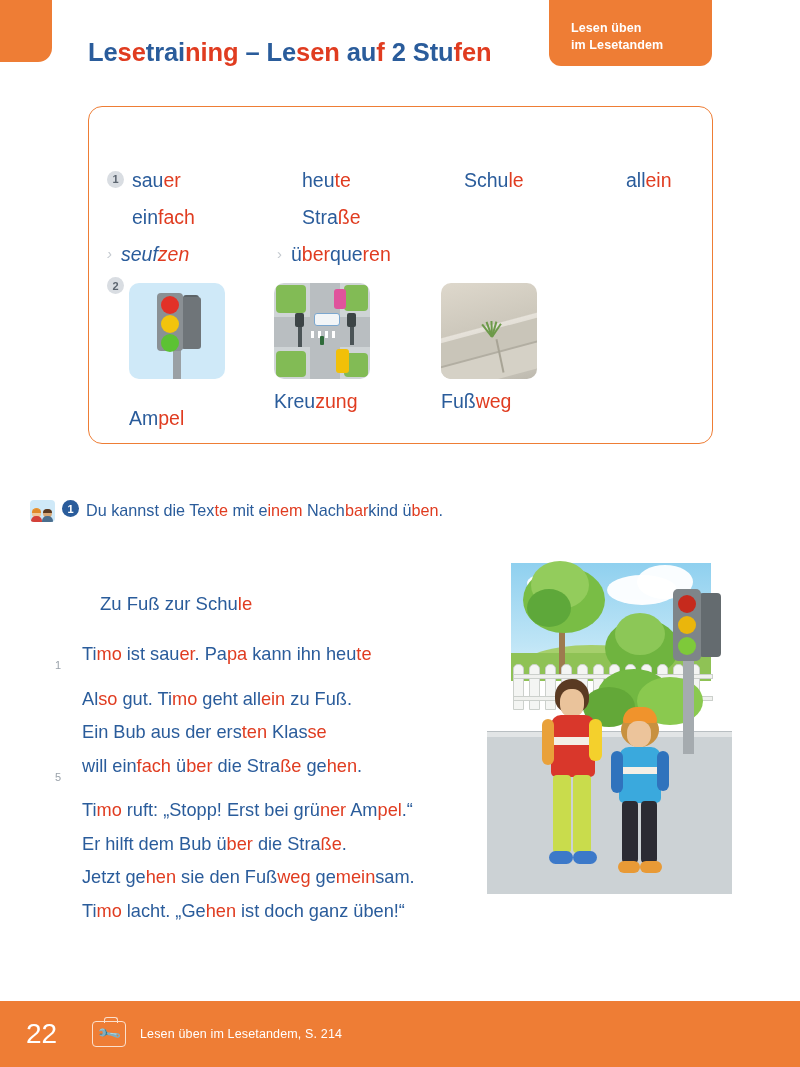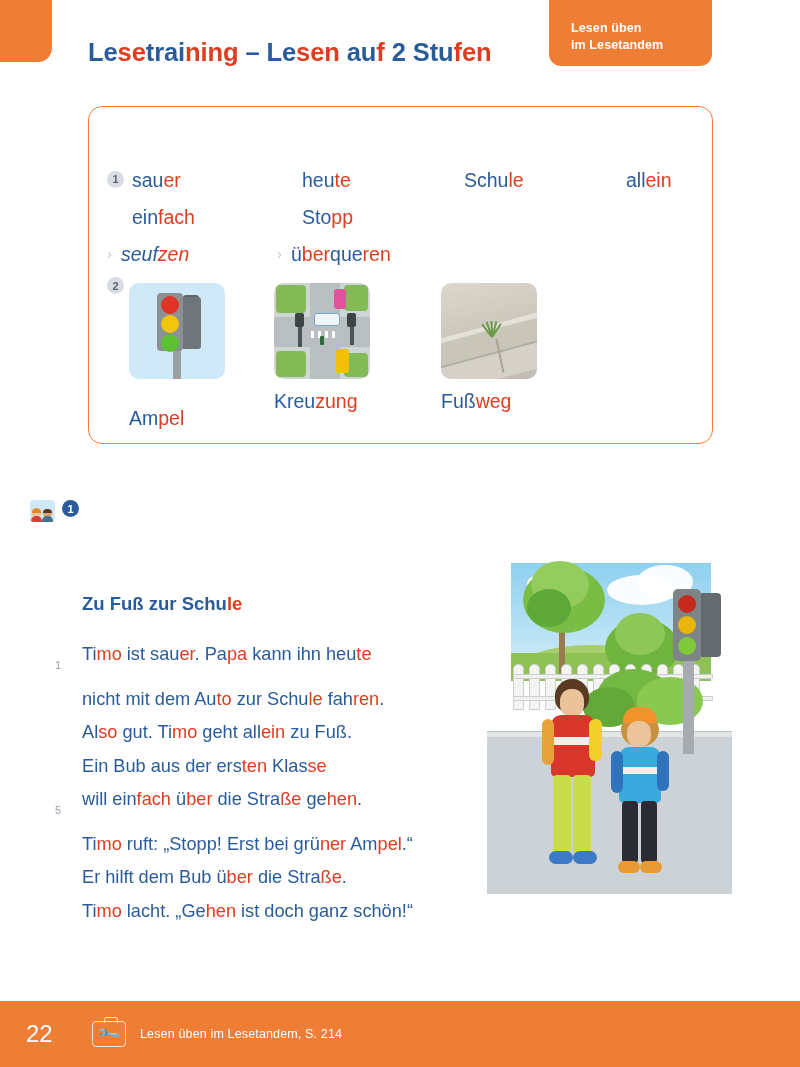--- a/index.html
+++ b/index.html
@@ -159,22 +159,22 @@
   .instr .txt { font-size:16.2px; line-height:26px; }
   .bullet-one {
     flex:none; width:17px;height:17px;border-radius:50%;
     background:#2a5c9b;color:#fff;font-size:11px;font-weight:bold;
     display:flex;align-items:center;justify-content:center;
     position:relative; top:3px;
   }
 
   
   .story-title {
-    position:absolute; left:82px; top:593px;
-    font-size:18.5px; font-weight:bold;text-align:center;
+    position:absolute; left:100px; top:593px;
+    font-size:18.5px; font-weight:normal;text-align:center;
   }
   .story {
     position:absolute; left:55px; top:638px; width:455px;
   }
   .story-line { display:flex; font-size:18.2px; line-height:33.5px; }
   .ln-num { width:27px; flex:none; color:#9aa2aa; font-size:11px; padding-top:11px; }
   .ln-txt { flex:1; }
 
   
   .illus {
@@ -197,21 +197,21 @@
   .tlbox2{ position:absolute; left:212px; top:36px; width:22px; height:64px; background:#646b6f; border-radius:4px; }
   .tlamp { position:absolute; left:191px; width:18px; height:18px; border-radius:50%; }
   .kid { position:absolute; }
 
   
   .footer {
     position:absolute; left:0; bottom:0; width:800px; height:66px;
     background:#ee7d35; color:#ffffff;
     display:flex; align-items:center;
   }
-  .pgnum { font-size:24px; margin-left:26px; width:58px; }
+  .pgnum { font-size:28px; margin-left:26px; width:58px; }
   .tool-icon {
     width:34px; height:26px; border:1.6px solid #fbe0cd; border-radius:4px;
     position:relative; margin-left:8px; flex:none;
   }
   .tool-icon:before {
     content:""; position:absolute; left:11px; top:-5px; width:12px; height:5px;
     border:1.6px solid #fbe0cd; border-bottom:none; border-radius:3px 3px 0 0;
   }
   .wrench {
     position:absolute; left:7px; top:4px; width:18px; height:17px;
@@ -240,21 +240,21 @@
       <div class="wt-row">
         <div class="wt-col c1">
           <span class="num-badge">1</span><span><span class="b">sau</span><span class="r">er</span></span>
         </div>
         <div class="wt-col"><span><span class="b">heu</span><span class="r">te</span></span></div>
         <div class="wt-col"><span><span class="b">Schu</span><span class="r">le</span></span></div>
         <div class="wt-col"><span><span class="b">all</span><span class="r">ein</span></span></div>
       </div>
       <div class="wt-row">
         <div class="wt-col c1"><span class="indent"></span><span><span class="b">ein</span><span class="r">fach</span></span></div>
-        <div class="wt-col"><span><span class="b">Sto</span><span class="r">pp</span></span></div>
+        <div class="wt-col"><span><span class="b">Stra</span><span class="r">ße</span></span></div>
       </div>
       <div class="wt-row3">
         <div class="it1"><span class="chev">›</span><span><span class="b">seuf</span><span class="r">zen</span></span></div>
         <div class="it2"><span class="chev">›</span><span><span class="b">ü</span><span class="r">ber</span><span class="b">que</span><span class="r">ren</span></span></div>
       </div>
     </div>
 
     <div class="pics">
 
       <div class="pic-cell first">
@@ -324,57 +324,58 @@
           <span class="body"></span>
         </span>
       <span class="kid k2">
           <span class="head"></span>
           <span class="hair"></span>
           <span class="body"></span>
         </span>
     </span>
     <span class="bullet-one">1</span>
     <div class="txt">
+      <div><span class="b">Du kannst die Tex</span><span class="r">te</span><span class="b"> mit e</span><span class="r">inem</span><span class="b"> Nach</span><span class="r">bar</span><span class="b">kind </span><span class="b">ü</span><span class="r">ben</span><span class="b">.</span></div>
     </div>
   </div>
 
   <h2 class="story-title"><span class="b">Zu Fuß zur Schu</span><span class="r">le</span></h2>
 
   <div class="story">
     <div class="story-line">
         <span class="ln-num">1</span>
         <span class="ln-txt"><span class="b">Ti</span><span class="r">mo</span><span class="b"> ist sau</span><span class="r">er</span><span class="b">. Pa</span><span class="r">pa</span><span class="b"> kann ihn heu</span><span class="r">te</span></span>
       </div>
     <div class="story-line">
         <span class="ln-num"></span>
-        <span class="ln-txt"><span class="b">nicht mit dem Au</span><span class="r">to</span><span class="b"> zur Schu</span><span class="r">le</span><span class="b"> fah</span><span class="r">ren</span><span class="b">.</span></span>
-      </div>
-    <div class="story-line">
-        <span class="ln-num"></span>
         <span class="ln-txt"><span class="b">Al</span><span class="r">so</span><span class="b"> gut. Ti</span><span class="r">mo</span><span class="b"> geht all</span><span class="r">ein</span><span class="b"> zu Fuß.</span></span>
       </div>
     <div class="story-line">
         <span class="ln-num"></span>
         <span class="ln-txt"><span class="b">Ein Bub aus der ers</span><span class="r">ten</span><span class="b"> Klas</span><span class="r">se</span></span>
       </div>
     <div class="story-line">
         <span class="ln-num">5</span>
         <span class="ln-txt"><span class="b">will ein</span><span class="r">fach</span><span class="b"> ü</span><span class="r">ber</span><span class="b"> die Stra</span><span class="r">ße</span><span class="b"> ge</span><span class="r">hen</span><span class="b">.</span></span>
       </div>
     <div class="story-line">
         <span class="ln-num"></span>
         <span class="ln-txt"><span class="b">Ti</span><span class="r">mo</span><span class="b"> ruft: „Stopp! Erst bei grü</span><span class="r">ner</span><span class="b"> Am</span><span class="r">pel</span><span class="b">.“</span></span>
       </div>
     <div class="story-line">
         <span class="ln-num"></span>
         <span class="ln-txt"><span class="b">Er hilft dem Bub ü</span><span class="r">ber</span><span class="b"> die Stra</span><span class="r">ße</span><span class="b">.</span></span>
       </div>
     <div class="story-line">
         <span class="ln-num"></span>
-        <span class="ln-txt"><span class="b">Ti</span><span class="r">mo</span><span class="b"> lacht. „Ge</span><span class="r">hen</span><span class="b"> ist doch ganz schön!“</span></span>
+        <span class="ln-txt"><span class="b">Jetzt ge</span><span class="r">hen</span><span class="b"> sie den Fuß</span><span class="r">weg</span><span class="b"> ge</span><span class="r">mein</span><span class="b">sam.</span></span>
+      </div>
+    <div class="story-line">
+        <span class="ln-num"></span>
+        <span class="ln-txt"><span class="b">Ti</span><span class="r">mo</span><span class="b"> lacht. „Ge</span><span class="r">hen</span><span class="b"> ist doch ganz üben!“</span></span>
       </div>
   </div>
 
   <div class="illus">
     <span class="sky"></span>
     <span class="cloud" style="left:120px;top:18px;width:70px;height:30px;"></span>
     <span class="cloud" style="left:150px;top:8px;width:56px;height:34px;"></span>
     <span class="cloud" style="left:40px;top:16px;width:46px;height:20px;"></span>
     <span class="hill"></span>
     <span class="hill2"></span>

